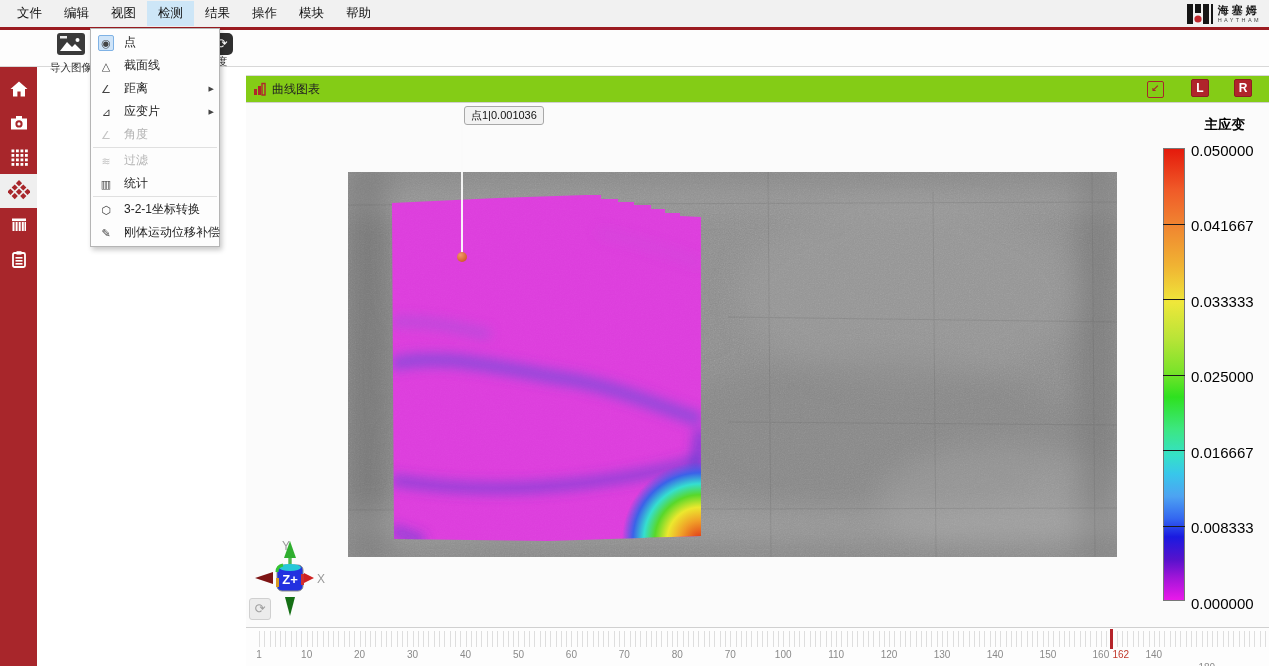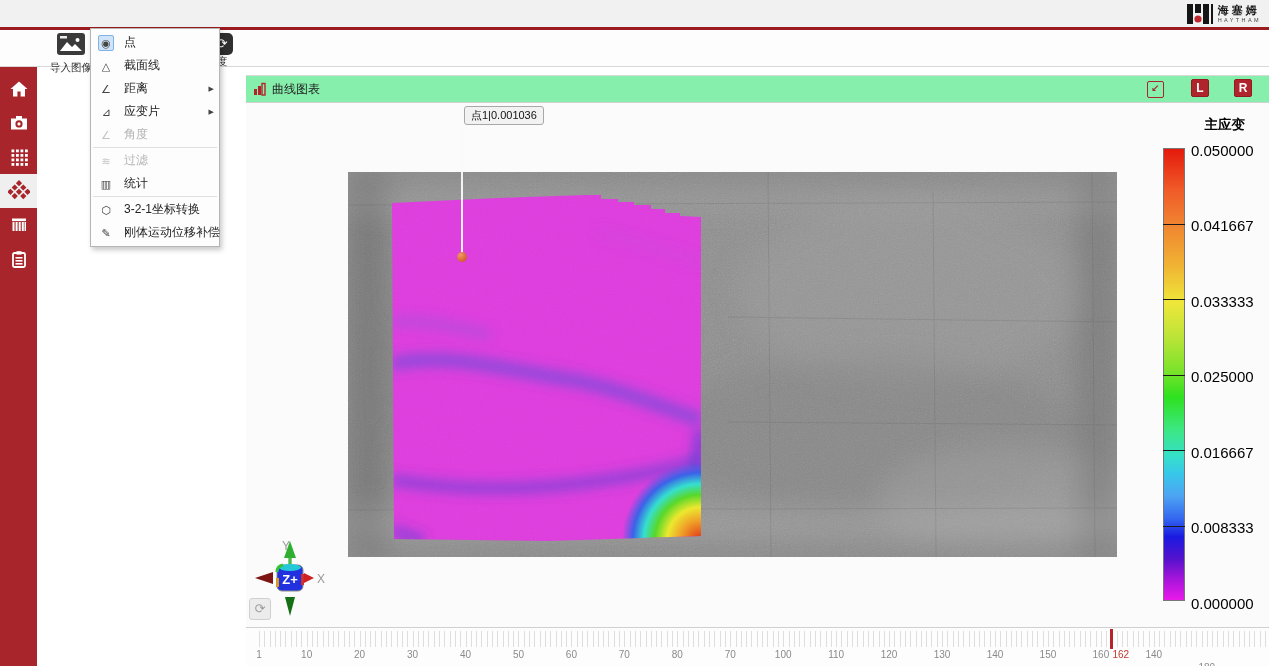--- a/index.html
+++ b/index.html
@@ -34,21 +34,21 @@
   .side-cell{width:37px;height:34px;display:flex;align-items:center;justify-content:center;color:#fff;}
   .side-cell.active{background:#efefef;color:#a8262b;}
 
   
   .panel{position:absolute;left:37px;top:67px;width:208px;height:599px;background:#fff;
          border-right:1px solid #d2d2d2;box-sizing:border-box;padding-top:6px;}
   .panel-item{height:41px;line-height:41px;padding-left:8px;font-size:12px;color:#222;}
   .panel-item.active{background:#ececec;}
 
   
-  .main-header{position:absolute;left:246px;top:75px;width:1023px;height:28px;background:#86efac;
+  .main-header{position:absolute;left:246px;top:75px;width:1023px;height:28px;background:#84cc16;
                border-top:1px solid #d9d9d9;border-bottom:1px solid #d0d0d0;box-sizing:border-box;
                display:flex;align-items:center;}
   .main-title{font-size:12px;color:#222;margin-left:5px;}
   .hdr-sp{margin-left:7px;display:flex;align-items:center;}
   .restore-btn{position:absolute;left:1147px;top:81px;width:15px;height:15px;border:1px solid #a8262b;
                border-radius:2px;color:#a8262b;font-size:10px;font-weight:bold;text-align:center;line-height:14px;}
   .lr-btn{position:absolute;top:79px;width:18px;height:18px;background:#b0252b;border:1px solid #8e1d22;
           border-radius:2px;color:#fff;font-weight:bold;font-size:12px;text-align:center;line-height:17px;box-sizing:border-box;}
   #btnL{left:1191px;} #btnR{left:1234px;}
 
@@ -98,20 +98,30 @@
   .menu-item.disabled{color:#b3b3b3;}
   .menu-item.disabled .mi-icon{color:#c4c4c4;}
   .menu-sep{height:1px;background:#e0e0e0;margin:1px 2px;}
 </style>
 </head>
 <body>
 
 <div id="app">
 
   <div class="menubar">
+    <div id="menubar-items" style="display:flex;">
+        <div class="menubar-item">文件</div>
+        <div class="menubar-item">编辑</div>
+        <div class="menubar-item">视图</div>
+        <div class="menubar-item active">检测</div>
+        <div class="menubar-item">结果</div>
+        <div class="menubar-item">操作</div>
+        <div class="menubar-item">模块</div>
+        <div class="menubar-item">帮助</div>
+      </div>
     <div class="logo">
       <svg width="26" height="22" viewBox="0 0 26 22">
         <rect x="0" y="1" width="6" height="20" fill="#151515"></rect>
         <rect x="8" y="1" width="6" height="9" fill="#151515"></rect>
         <circle cx="11" cy="16" r="3.6" fill="#c0272d"></circle>
         <rect x="16" y="1" width="6" height="20" fill="#151515"></rect>
         <rect x="24" y="1" width="2" height="20" fill="#151515"></rect>
       </svg>
       <div class="logo-txt">
         <span class="logo-cn">海塞姆</span>

